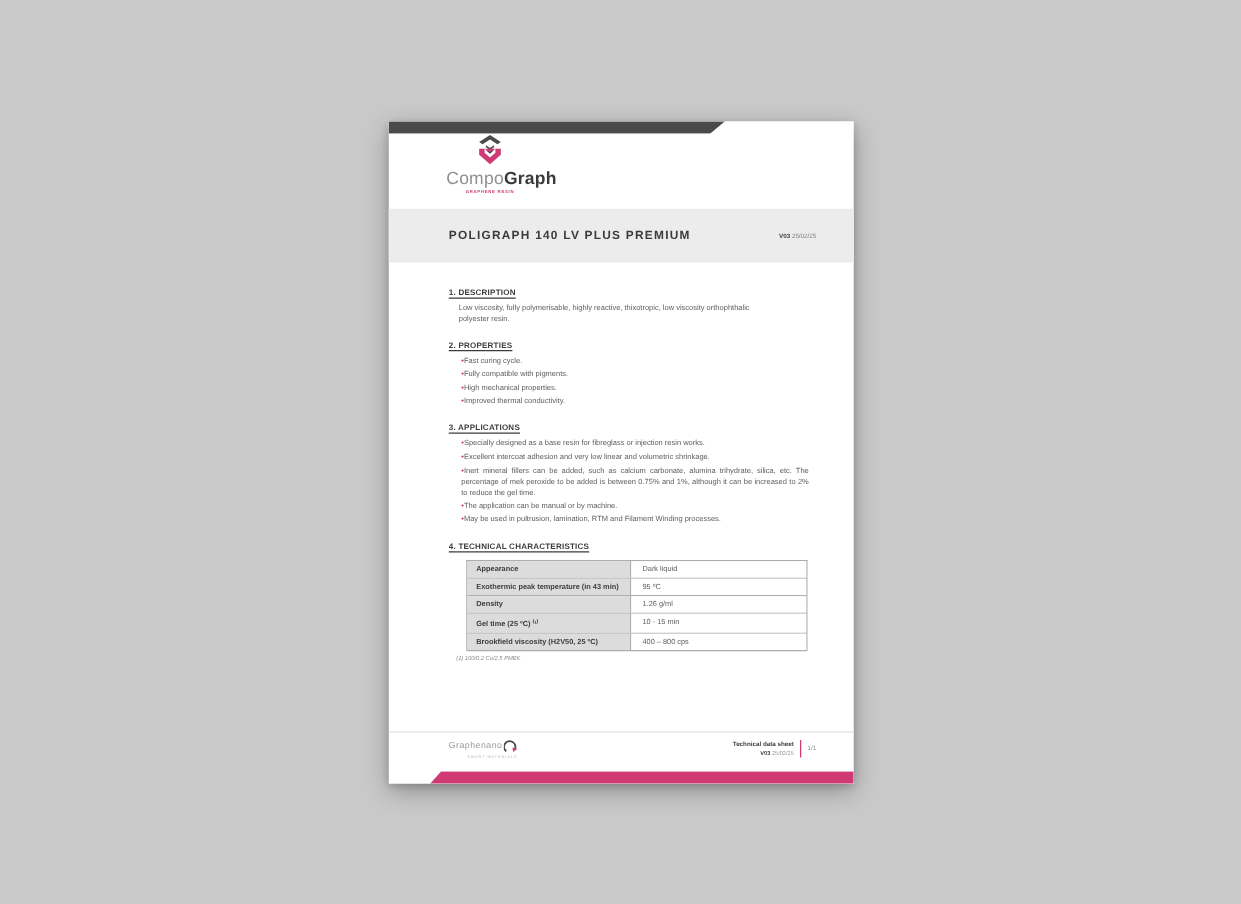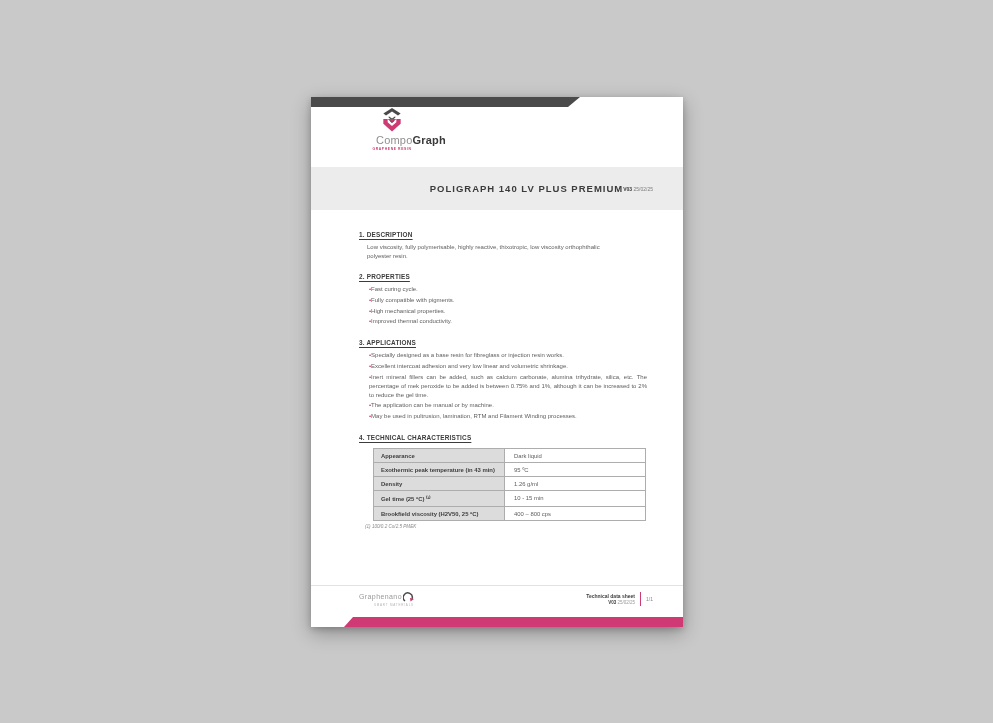--- a/index.html
+++ b/index.html
@@ -16,31 +16,31 @@
   }
   
   .topbar {
     position:absolute; top:0; left:0; width:269px; height:10px;
     background:#4a4a4a;
     clip-path:polygon(0 0,100% 0,calc(100% - 12px) 100%,0 100%);
   }
   
   .logo { position:absolute; top:10px; left:46px; width:70px; text-align:center; }
   .logo-icon { display:block; margin:0 auto 1px auto; }
-  .brand { font-size:11px; letter-spacing:.2px; color:#8f8f8f; white-space:nowrap;margin-left:19px; }
+  .brand { font-size:14px; letter-spacing:.2px; color:#8f8f8f; white-space:nowrap; }
   .brand b { color:#3a3a3a; }
   .logo-tagline {
     font-size:3.4px; letter-spacing:.6px; font-weight:bold;
     color:#cf3a74; margin-top:1px; text-transform:uppercase;
   }
   
   .titleband {
     position:absolute; top:70px; left:0; right:0; height:43px;
     background:#ececec; display:flex; align-items:center;
-    justify-content:flex-end; padding:0 30px 0 48px;
+    justify-content:space-between; padding:0 30px 0 48px;
   }
   .doc-title { font-size:9.5px; font-weight:bold; letter-spacing:1px; color:#3b3b3b; }
   .doc-version { font-size:5px; color:#7d7d7d; white-space:nowrap; }
   .doc-version b { color:#3b3b3b; }
   
   .content {
     position:absolute; top:113px; left:0; right:0;
     padding:21px 35px 0 48px; color:#5e5e5e; font-size:6px;
   }
   .section { margin-bottom:13px; }

